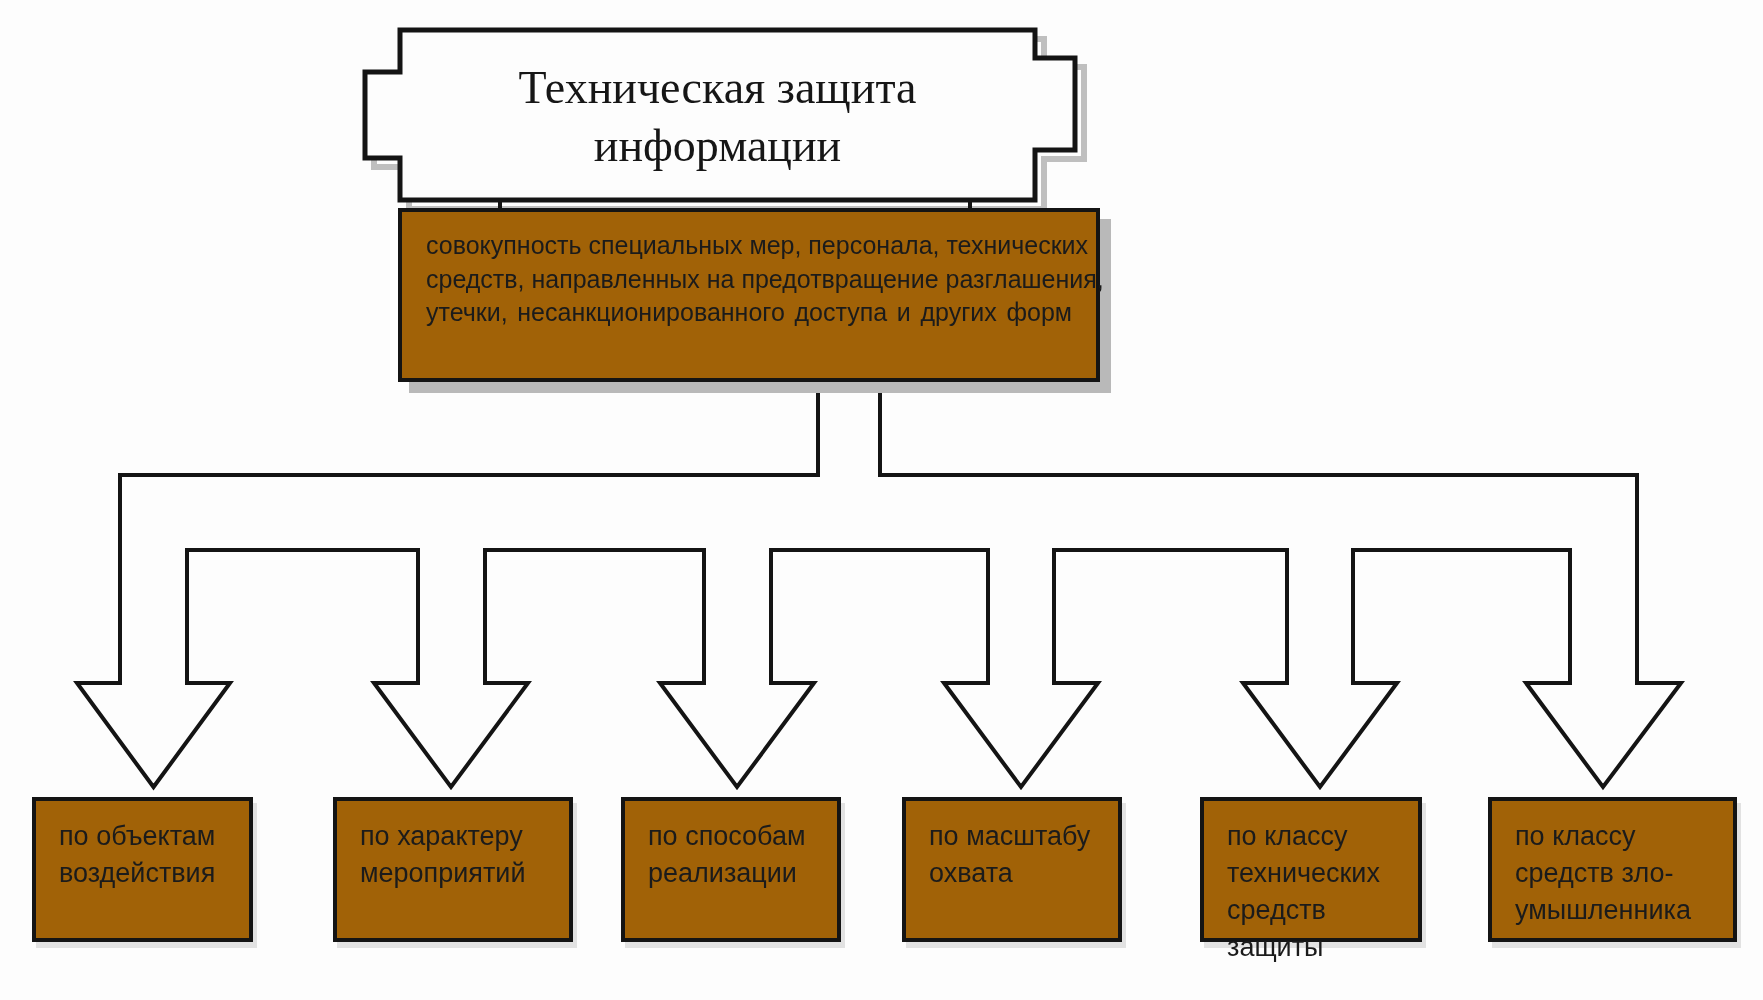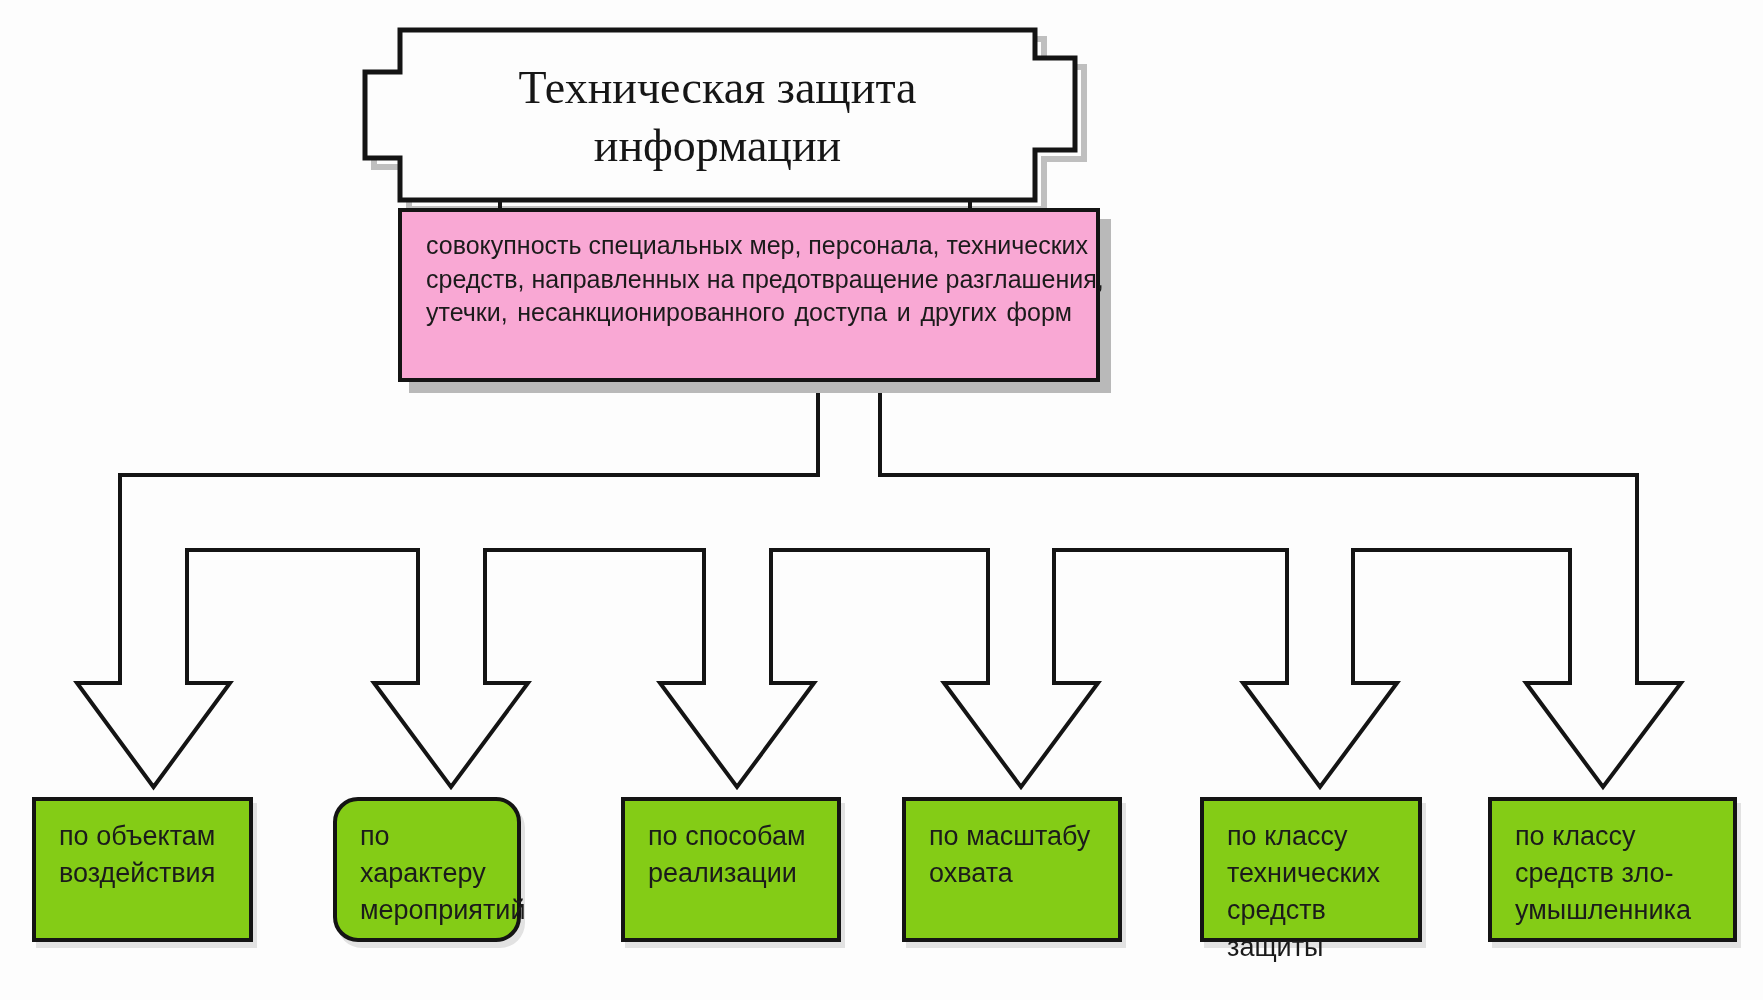--- a/index.html
+++ b/index.html
@@ -19,46 +19,46 @@
     display:flex;flex-direction:column;justify-content:center;align-items:center;
     font-family:Liberation Serif, serif;
     font-size:46px;line-height:58px;color:#161616;
     text-align:center;
   }
 
   
   .desc-box{
     position:absolute;
     left:398px;top:208px;width:702px;height:174px;
-    background:#f9a8d4;
+    background:#a16207;
     border:4px solid #141414;
     box-shadow:11px 11px 0 #b9b9b9;
     box-sizing:border-box;
     padding:17px 24px 0 24px;
   }
   .desc-line{
     font-size:25px;line-height:33.5px;color:#1b1b1b;
     text-align:justify;text-align-last:justify;
     white-space:nowrap;
   }
   .desc-line.last{text-align-last:left;white-space:normal;}
 
   
   .cat-box{
     position:absolute;top:797px;height:145px;
-    background:#84cc16;
+    background:#a16207;
     border:4px solid #141414;
     box-sizing:border-box;
     box-shadow:4px 6px 0 #e2e2e2;
     padding:17px 10px 0 23px;
     font-size:27px;line-height:37px;color:#1b1b1b;
     white-space:pre-line;
   }
   .b1{left:32px;width:221px;}
-  .b2{left:333px;width:188px;border-radius:25px;}
+  .b2{left:333px;width:240px;}
   .b3{left:621px;width:220px;}
   .b4{left:902px;width:220px;}
   .b5{left:1200px;width:222px;}
   .b6{left:1488px;width:249px;}
 </style>
 </head>
 <body>
 
 <div id="stage">
 

